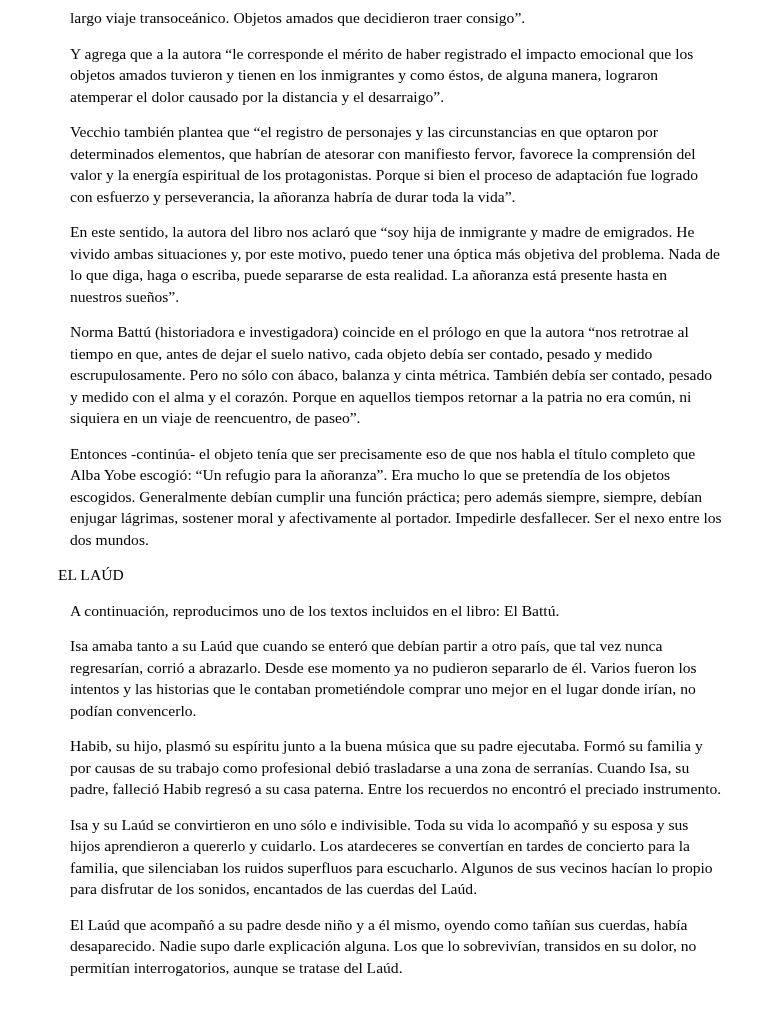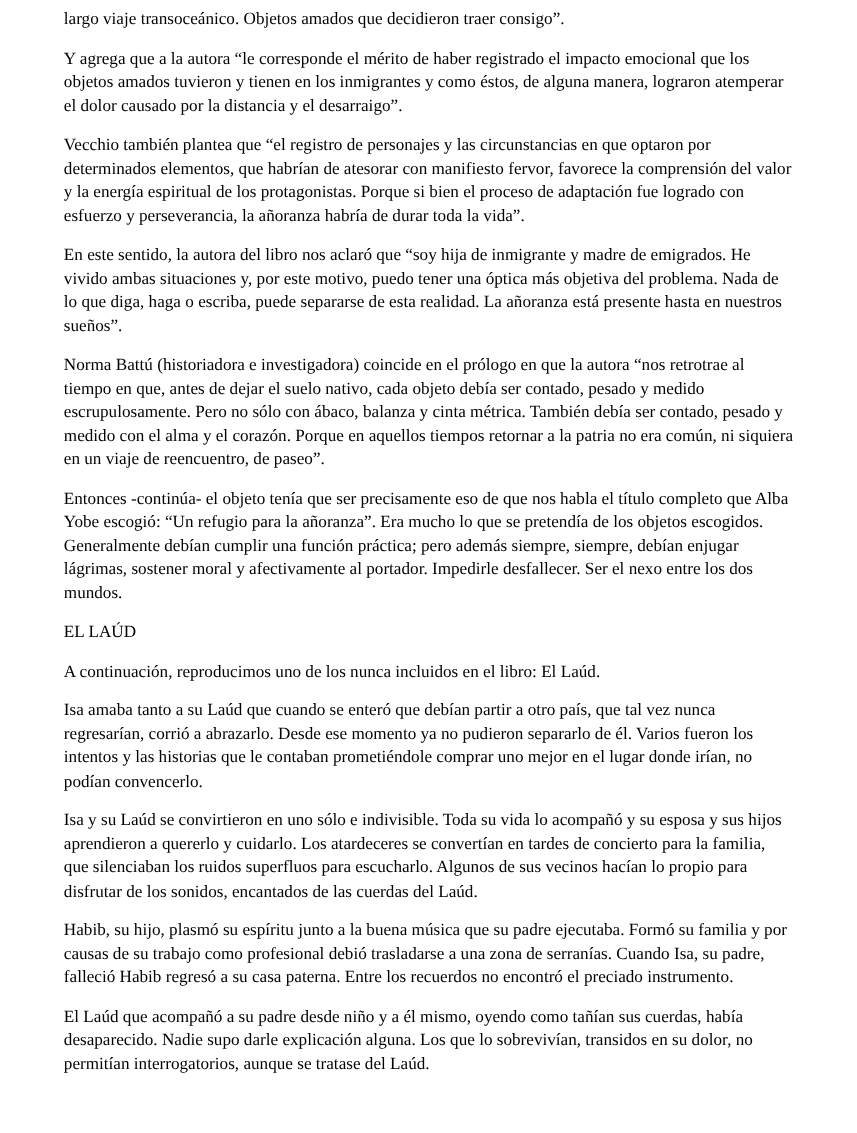--- a/index.html
+++ b/index.html
@@ -19,21 +19,21 @@
     padding: 7px 57px 0 58px;
     background: #ffffff;
     color: #000000;
     font-family: "Liberation Serif", "DejaVu Serif", serif;
     font-size: 15.6px;
     line-height: 21.5px;
     text-align: left;
     overflow: hidden;
   }
   .page p {
-    margin: 0 0 14px 0;
+    margin: 0 0 14px 12px;
   }
   .page h2 {
     font-size: inherit;
     font-weight: normal;
     line-height: inherit;
     margin: 4px 0 14px 0;
     letter-spacing: 0;
     font-family: Liberation Serif, serif;
   }
 </style>
@@ -41,19 +41,19 @@
 <body>
 
 <article class="page">
   <p>largo viaje transoceánico. Objetos amados que decidieron traer consigo”.</p>
   <p>Y agrega que a la autora “le corresponde el mérito de haber registrado el impacto emocional que los objetos amados tuvieron y tienen en los inmigrantes y como éstos, de alguna manera, lograron atemperar el dolor causado por la distancia y el desarraigo”.</p>
   <p>Vecchio también plantea que “el registro de personajes y las circunstancias en que optaron por determinados elementos, que habrían de atesorar con manifiesto fervor, favorece la comprensión del valor y la energía espiritual de los protagonistas. Porque si bien el proceso de adaptación fue logrado con esfuerzo y perseverancia, la añoranza habría de durar toda la vida”.</p>
   <p>En este sentido, la autora del libro nos aclaró que “soy hija de inmigrante y madre de emigrados. He vivido ambas situaciones y, por este motivo, puedo tener una óptica más objetiva del problema. Nada de lo que diga, haga o escriba, puede separarse de esta realidad. La añoranza está presente hasta en nuestros sueños”.</p>
   <p>Norma Battú (historiadora e investigadora) coincide en el prólogo en que la autora “nos retrotrae al tiempo en que, antes de dejar el suelo nativo, cada objeto debía ser contado, pesado y medido escrupulosamente. Pero no sólo con ábaco, balanza y cinta métrica. También debía ser contado, pesado y medido con el alma y el corazón. Porque en aquellos tiempos retornar a la patria no era común, ni siquiera en un viaje de reencuentro, de paseo”.</p>
   <p>Entonces -continúa- el objeto tenía que ser precisamente eso de que nos habla el título completo que Alba Yobe escogió: “Un refugio para la añoranza”. Era mucho lo que se pretendía de los objetos escogidos. Generalmente debían cumplir una función práctica; pero además siempre, siempre, debían enjugar lágrimas, sostener moral y afectivamente al portador. Impedirle desfallecer. Ser el nexo entre los dos mundos.</p>
   <h2>EL LAÚD</h2>
-  <p>A continuación, reproducimos uno de los nunca incluidos en el libro: El Laúd.</p>
+  <p>A continuación, reproducimos uno de los textos incluidos en el libro: El Battú.</p>
   <p>Isa amaba tanto a su Laúd que cuando se enteró que debían partir a otro país, que tal vez nunca regresarían, corrió a abrazarlo. Desde ese momento ya no pudieron separarlo de él. Varios fueron los intentos y las historias que le contaban prometiéndole comprar uno mejor en el lugar donde irían, no podían convencerlo.</p>
+  <p>Habib, su hijo, plasmó su espíritu junto a la buena música que su padre ejecutaba. Formó su familia y por causas de su trabajo como profesional debió trasladarse a una zona de serranías. Cuando Isa, su padre, falleció Habib regresó a su casa paterna. Entre los recuerdos no encontró el preciado instrumento.</p>
   <p>Isa y su Laúd se convirtieron en uno sólo e indivisible. Toda su vida lo acompañó y su esposa y sus hijos aprendieron a quererlo y cuidarlo. Los atardeceres se convertían en tardes de concierto para la familia, que silenciaban los ruidos superfluos para escucharlo. Algunos de sus vecinos hacían lo propio para disfrutar de los sonidos, encantados de las cuerdas del Laúd.</p>
-  <p>Habib, su hijo, plasmó su espíritu junto a la buena música que su padre ejecutaba. Formó su familia y por causas de su trabajo como profesional debió trasladarse a una zona de serranías. Cuando Isa, su padre, falleció Habib regresó a su casa paterna. Entre los recuerdos no encontró el preciado instrumento.</p>
   <p>El Laúd que acompañó a su padre desde niño y a él mismo, oyendo como tañían sus cuerdas, había desaparecido. Nadie supo darle explicación alguna. Los que lo sobrevivían, transidos en su dolor, no permitían interrogatorios, aunque se tratase del Laúd.</p>
 
 </article>
 
 </body></html>

